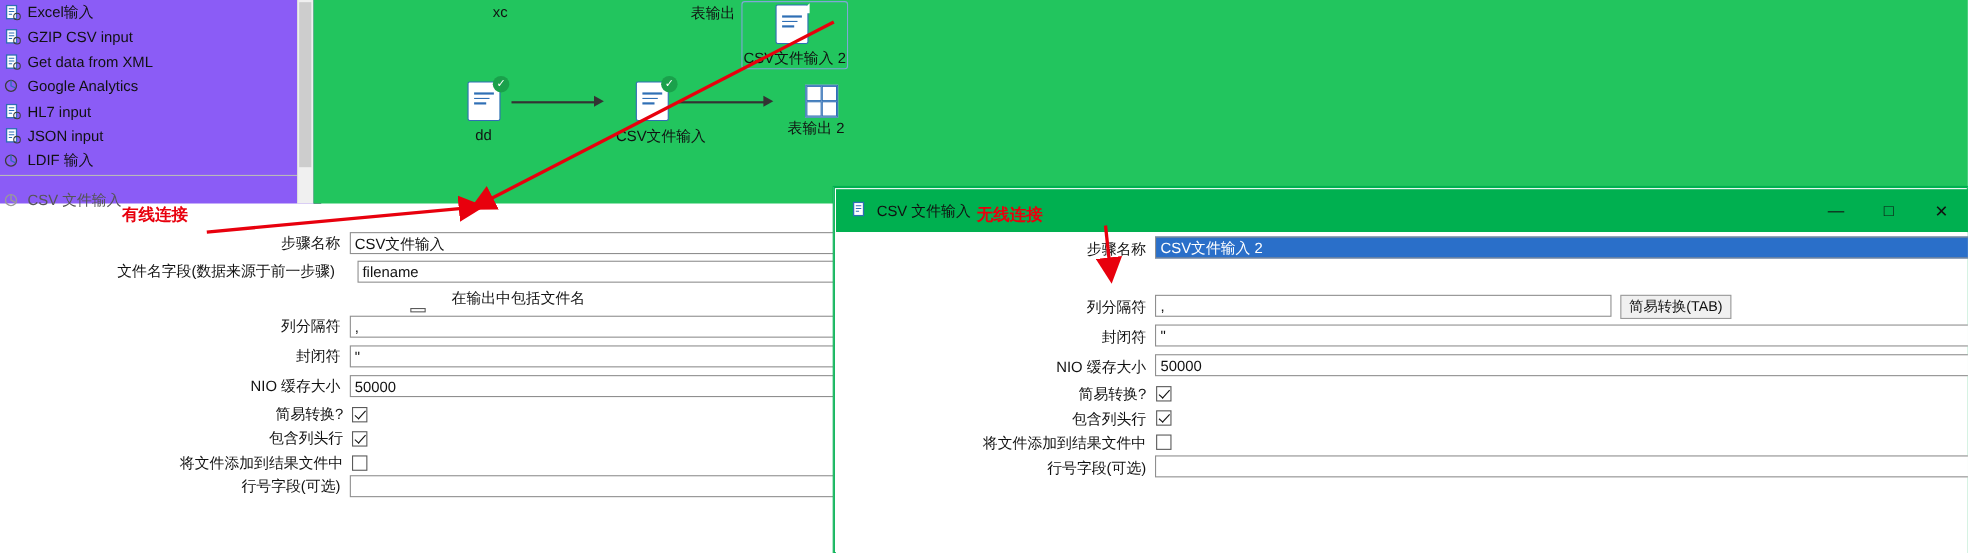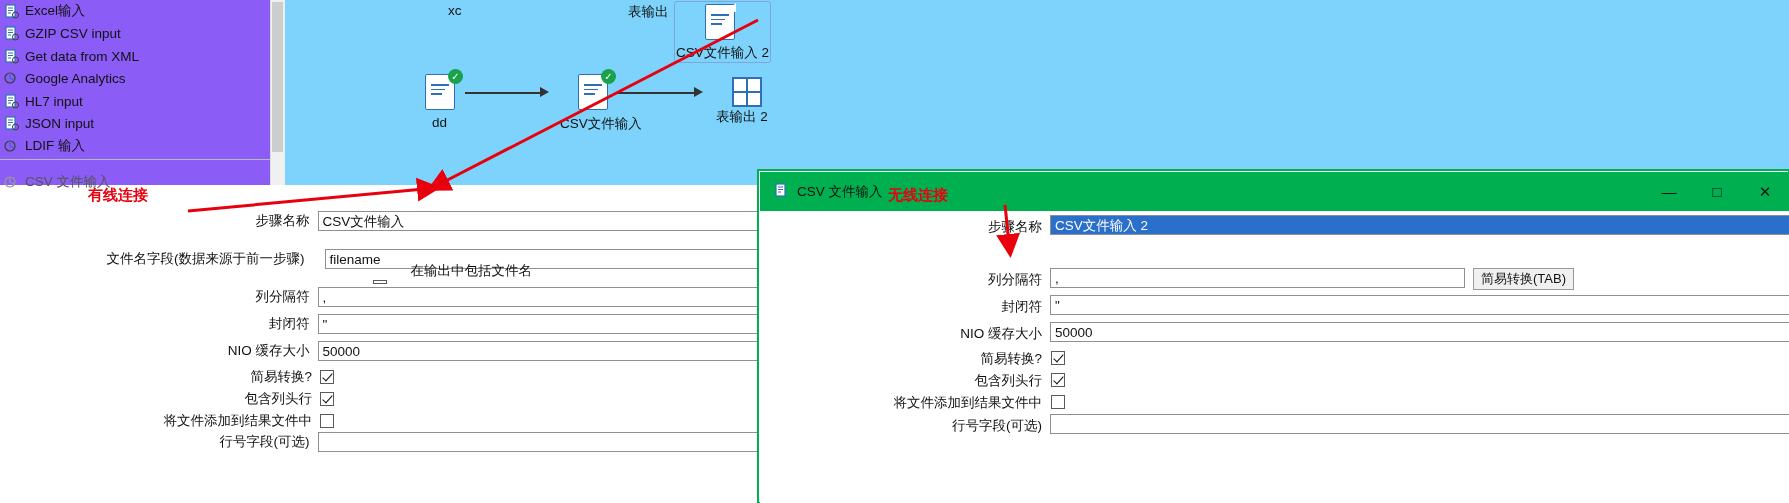--- a/index.html
+++ b/index.html
@@ -37,21 +37,21 @@
   }
   #tree-bottom-line{
     position:absolute;left:0;top:159px;width:271px;height:1px;background:#b9b9b9;
   }
   #csv-tab{
     left:0;top:170px;width:285px;height:24px;display:flex;align-items:center;gap:6px;
     padding-left:4px;color:#555;font-size:13.5px;
   }
 
   
-  #canvas{left:285px;top:0;width:1504px;height:185px;background:#7dd3fc;}
+  #canvas{left:285px;top:0;width:1504px;height:185px;background:#22c55e;}
 
   .node-label{position:absolute;font-size:13.5px;color:#111;white-space:nowrap;}
   .step-ico{
     position:absolute;width:34px;height:38px;
   }
   .doc-shape{
     width:30px;height:36px;
     background:#ffffff;
     border:1.6px solid #2f6fb5;
     border-radius:2px;
@@ -293,21 +293,21 @@
       </div>
   </div>
   <div class="node-label" style="left:431px;top:108px;">表输出 2</div>
 </div>
 
 <div class="abs" id="dlg-left">
   <div class="form-row" style="position:absolute;left:0;top:14px;width:760px;">
     <div class="form-label" style="width:312px;">步骤名称</div>
     <div class="form-field" style="width:446px;">CSV文件输入</div>
   </div>
-  <div class="form-row" style="position:absolute;left:0;top:52px;width:760px;gap:12px;">
+  <div class="form-row" style="position:absolute;left:0;top:40px;width:760px;gap:12px;">
     <div class="form-label" style="width:312px;">文件名字段(数据来源于前一步骤)</div>
     <div class="form-field" style="width:446px;">filename</div>
   </div>
   <div class="form-row" style="position:absolute;left:0;top:66px;width:760px;flex-direction:column;">
     <div class="form-label" style="width:312px;">在输出中包括文件名</div>
     <span class="cb"></span>
   </div>
   <div class="form-row" style="position:absolute;left:0;top:90px;width:760px;">
     <div class="form-label" style="width:312px;">列分隔符</div>
     <div class="form-field" style="width:446px;">,</div>
@@ -402,14 +402,14 @@
 <svg class="ann">
   <defs>
     <marker id="ah" markerWidth="8" markerHeight="8" refX="6" refY="4" orient="auto">
       <path d="M0,0 L8,4 L0,8 z" fill="#e8000d"></path>
     </marker>
   </defs>
   <line x1="758" y1="20" x2="432" y2="188" stroke="#e8000d" stroke-width="3" marker-end="url(#ah)"></line>
   <line x1="188" y1="211" x2="435" y2="188" stroke="#e8000d" stroke-width="3" marker-end="url(#ah)"></line>
   <line x1="1005" y1="205" x2="1010" y2="252" stroke="#e8000d" stroke-width="3" marker-end="url(#ah)"></line>
 </svg>
-<div class="ann-text" style="left:88px;top:186px;text-align:center;">有线连接</div>
+<div class="ann-text" style="left:111px;top:186px;text-align:center;">有线连接</div>
 <div class="ann-text" style="left:888px;top:186px;">无线连接</div>
 
 </body></html>

